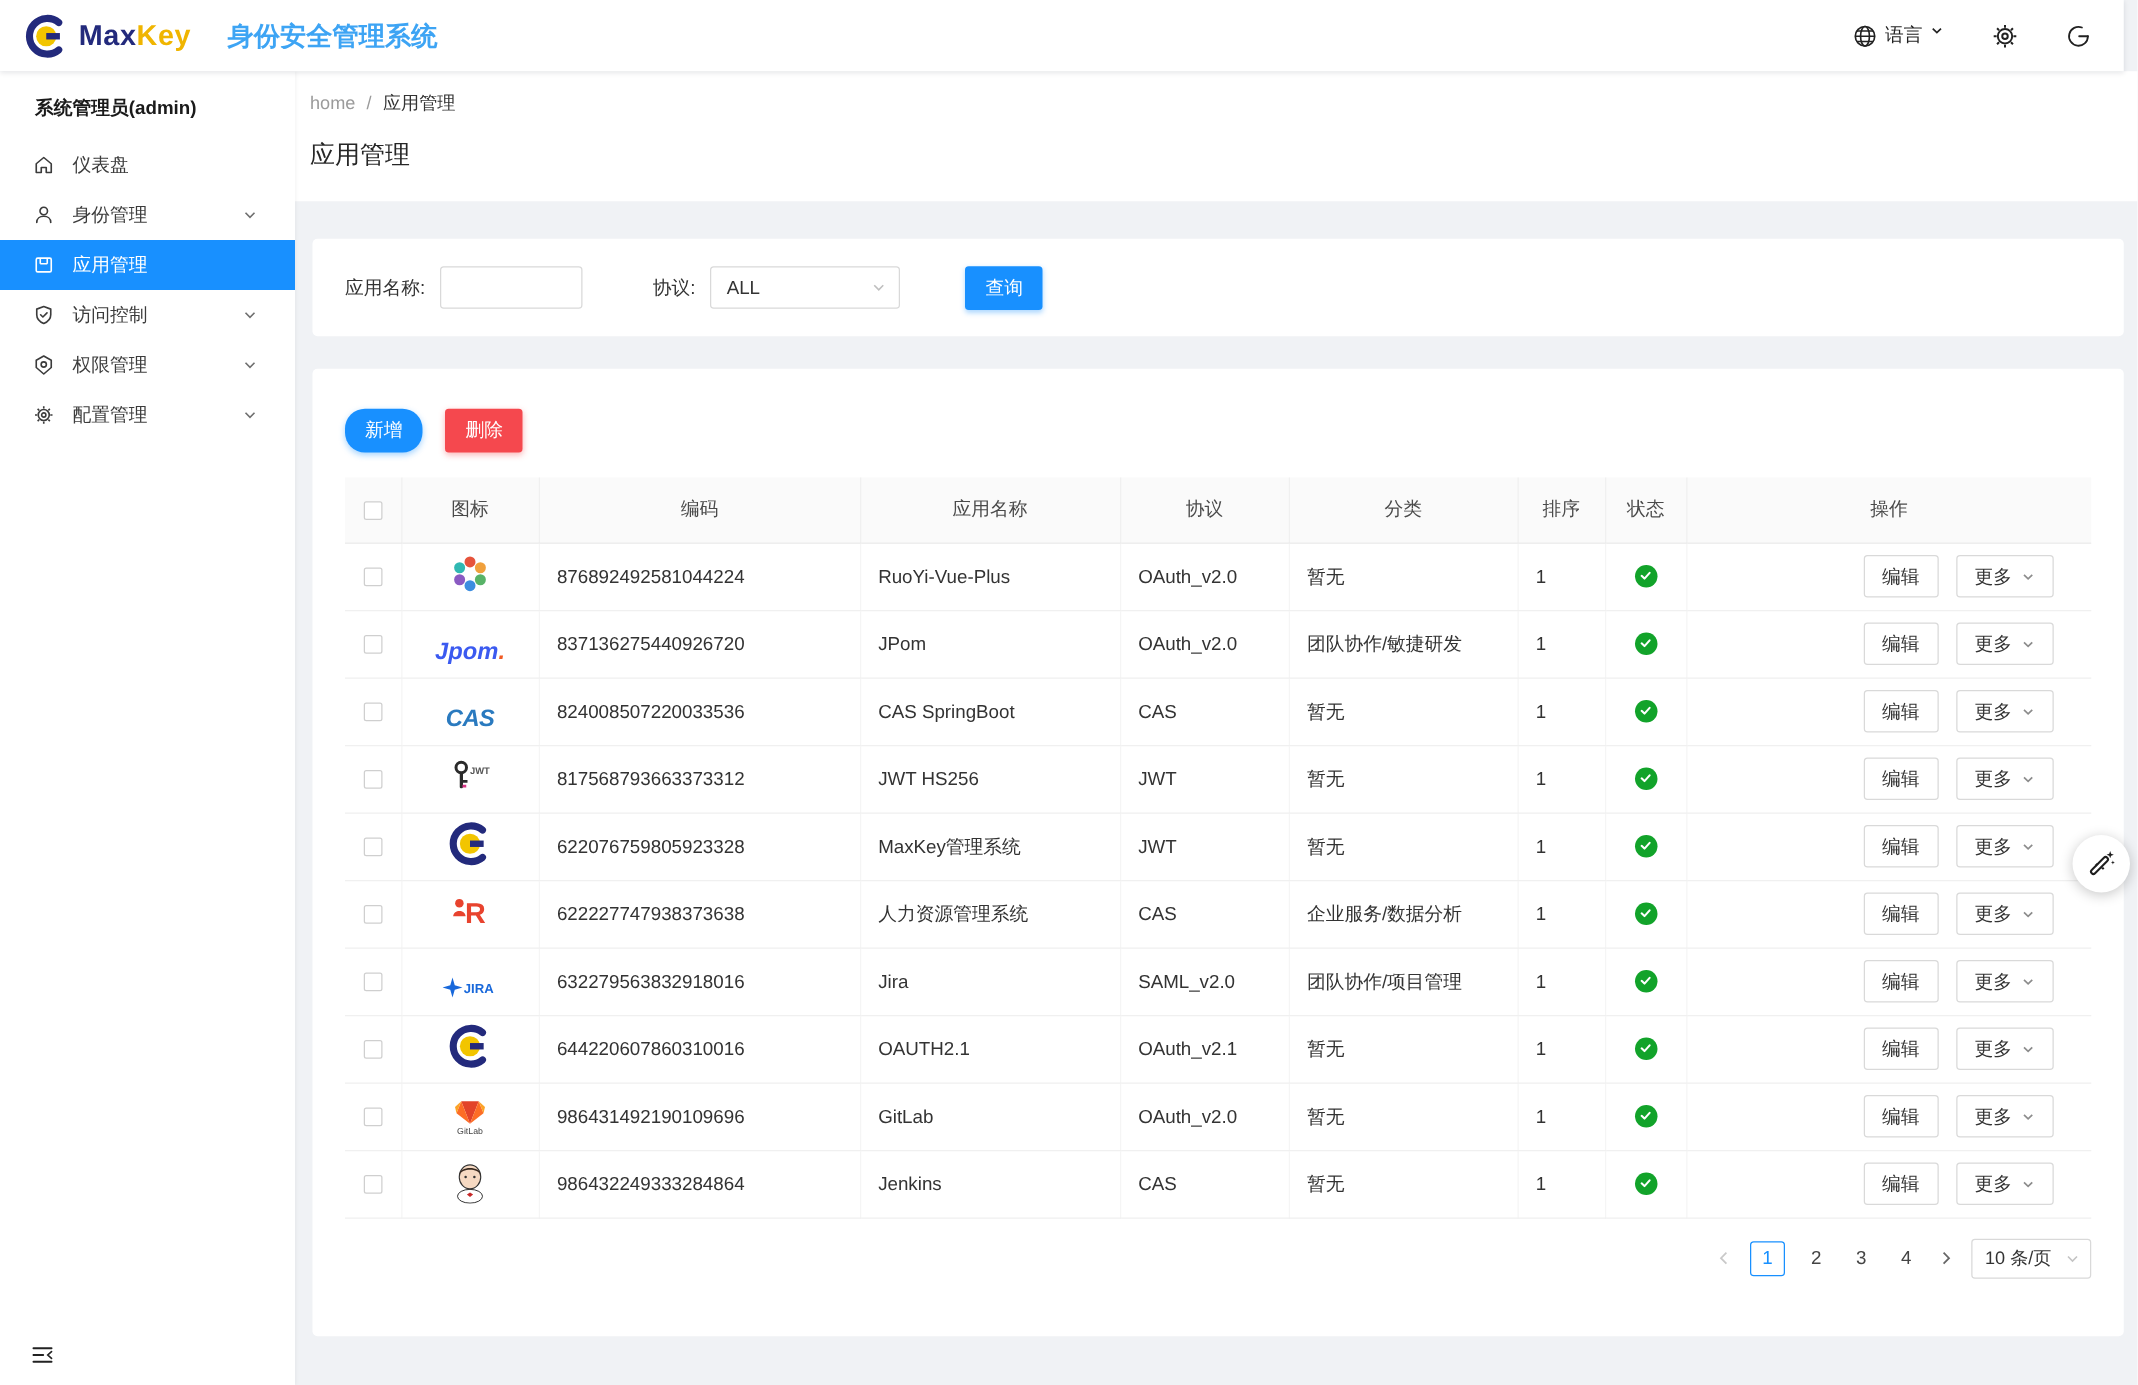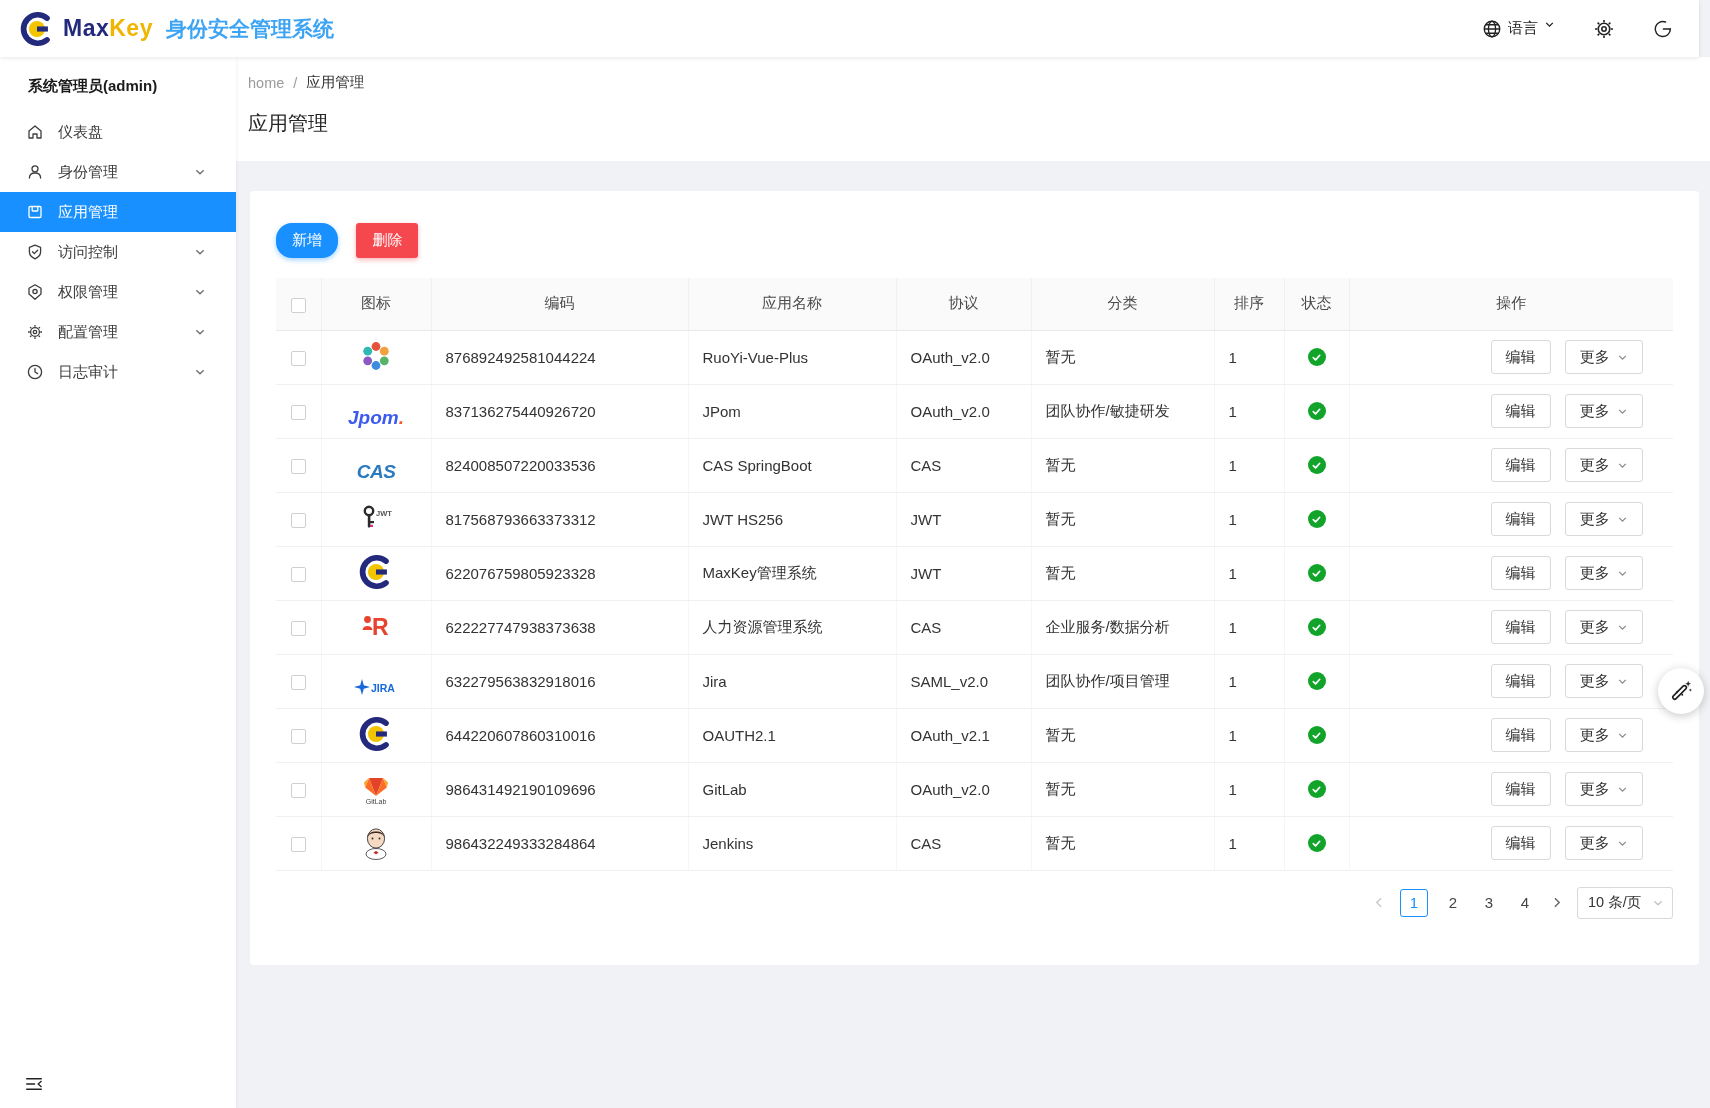--- a/index.html
+++ b/index.html
@@ -12,21 +12,21 @@
 
   
   .topbar {
     position:absolute; top:0; left:0; right:11px; height:57px; background:#fff;
     display:flex; align-items:center; justify-content:space-between;
     padding:0 26px 0 18px; box-shadow:0 1px 4px rgba(0,21,41,.10); z-index:30;
   }
   .brand { display:flex; align-items:center; gap:7px; }
   .brand-name { font-size:23px; font-weight:bold; letter-spacing:.5px; }
   .brand-max { color:#232a7c; } .brand-key { color:#f0b500; }
-  .brand-sub { font-size:21px; font-weight:bold; color:#3da4f4; margin-left:6px; }
+  .brand-sub { font-size:21px; font-weight:bold; color:#3da4f4; margin-left:22px; }
   .topbar-right { display:flex; align-items:center; gap:38px; }
   .lang-switch { display:flex; align-items:flex-start; gap:6px; font-size:15px; color:#222; cursor:pointer; }
   .icon-btn { background:none; border:none; cursor:pointer; color:#222; }
 
   
   .sidebar {
     position:absolute; top:57px; left:0; bottom:0; width:236px; background:#fff;
     box-shadow:1px 0 3px rgba(0,0,0,.05); z-index:20;
   }
   .sidebar-user { font-weight:bold; font-size:15px; color:#1a1a1a; padding:20px 0 0 28px; }
@@ -255,54 +255,54 @@
           </svg>
         </span>
         <span>配置管理</span>
         <span class="chev">
           <svg width="12" height="12" viewBox="0 0 10 10" fill="none">
             <path d="M2 3.5 L5 6.5 L8 3.5" stroke="currentColor" stroke-width="1.1"></path>
           </svg>
         </span>
       </div>
 
-      <div class="menu-item">
-        <span>
-          <svg width="18" height="18" viewBox="0 0 18 18" fill="none" stroke="currentColor" stroke-width="1.3" stroke-linecap="round">
-            <circle cx="9" cy="9" r="6.6"></circle>
-            <path d="M9 5.4 V9 L11.6 10.6"></path>
-          </svg>
-        </span>
-        <span>日志审计</span>
-        <span class="chev">
-          <svg width="12" height="12" viewBox="0 0 10 10" fill="none">
-            <path d="M2 3.5 L5 6.5 L8 3.5" stroke="currentColor" stroke-width="1.1"></path>
-          </svg>
-        </span>
-      </div>
     </nav>
   <button class="collapse-btn"><span><svg width="20" height="20" viewBox="0 0 18 18" fill="none" stroke="currentColor" stroke-width="1.4" stroke-linecap="round">
           <path d="M2.5 4.2 H15.5 M2.5 9 H9.5 M2.5 13.8 H15.5"></path>
           <path d="M15.5 6.6 L12.8 9 L15.5 11.4" stroke-width="1.2"></path>
         </svg></span></button>
 </aside>
 
 <div class="main">
 
   <div class="page-header">
     <div class="breadcrumb">
       <span>home</span>
       <span>/</span>
       <span class="bc-current">应用管理</span>
     </div>
     <h1 class="page-title">应用管理</h1>
   </div>
 
   <div class="content">
 
+    <div class="card search-card">
+      <span class="field-label">应用名称:</span>
+      <input class="text-input" type="text" value="" style="">
+      <span class="field-label ml-56">协议:</span>
+      <div class="select">
+        <span>ALL</span>
+        <span class="chev">
+            <svg width="12" height="12" viewBox="0 0 10 10" fill="none">
+              <path d="M2 3.5 L5 6.5 L8 3.5" stroke="currentColor" stroke-width="1.1"></path>
+            </svg>
+          </span>
+      </div>
+      <button class="btn btn-primary">查询</button>
+    </div>
 
     <div class="card table-card">
       <div>
         <button class="btn btn-add">新增</button>
         <button class="btn btn-del">删除</button>
       </div>
 
       <table>
         <colgroup>
           <col style="width:45px">

